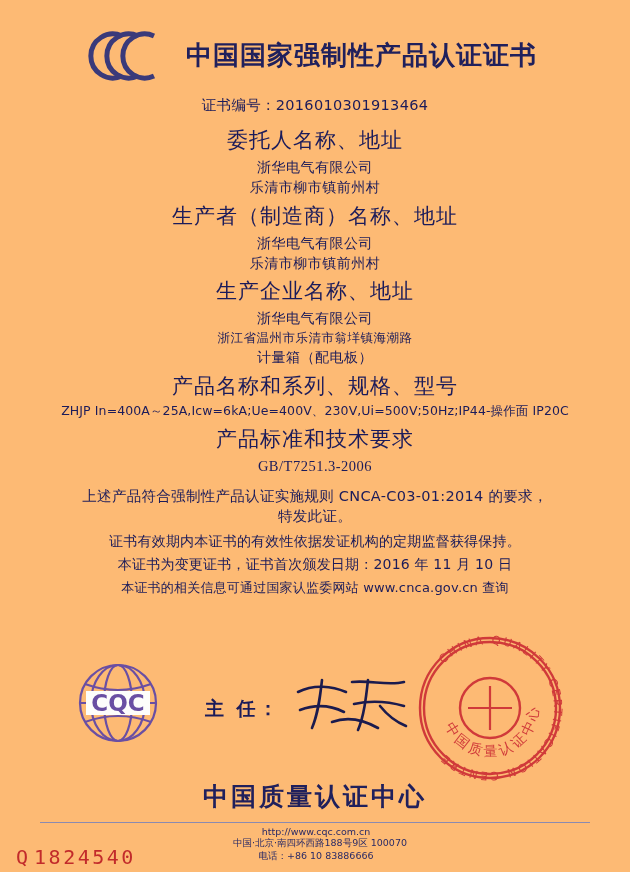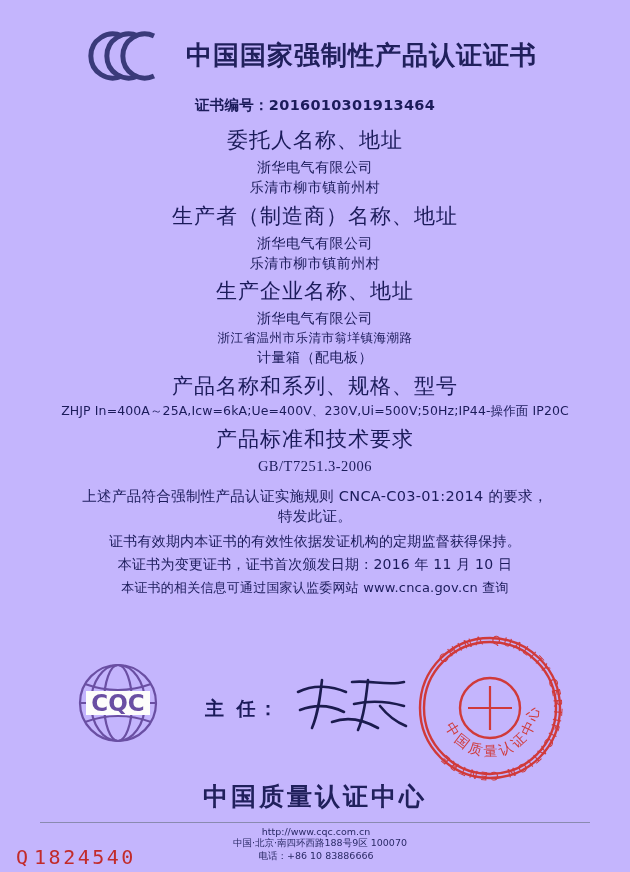--- a/index.html
+++ b/index.html
@@ -14,21 +14,21 @@
     font-family: "DejaVu Sans", "Liberation Sans", sans-serif;
     color: #1a1a4e;
     overflow: hidden;
   }
 
   .page {
     position: absolute;
     left: 0; top: 0;
     width: 630px;
     height: 872px;
-    background: #c4b5fd;
+    background: #fdba74;
   }
   .ccc-logo {
     position: absolute;
     left: 88px;
     top: 28px;
     width: 86px;
     height: 56px;
   }
   .ccc-logo svg { display: block; }
 
@@ -55,21 +55,20 @@
   }
   .line {
     text-align: center;
     color: #1b1b5a;
     line-height: 1.32;
   }
   .cert-no {
     font-size: 14.5px;
     margin-bottom: 12px;
     letter-spacing: 0.3px;
-    font-weight: bold;
   }
   .section-title {
     font-size: 21px;
     font-weight: normal;
     letter-spacing: 1px;
     margin-top: 6px;
     margin-bottom: 3px;
   }
   .section-val {
     font-size: 14px;

